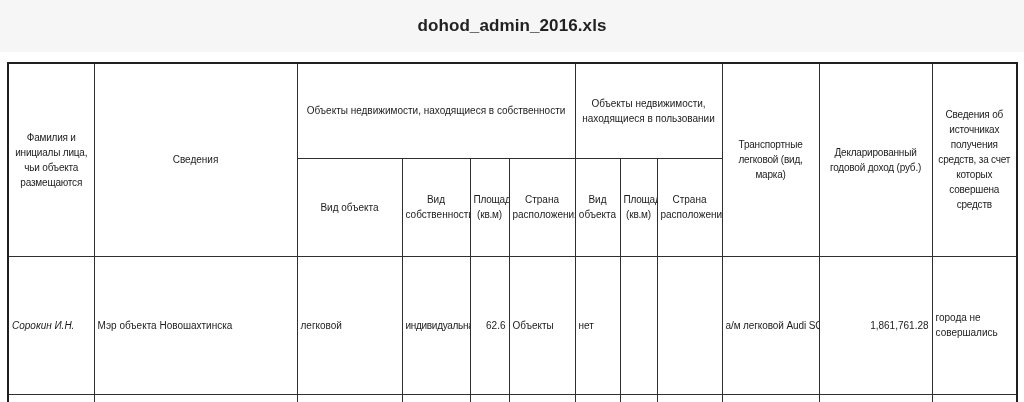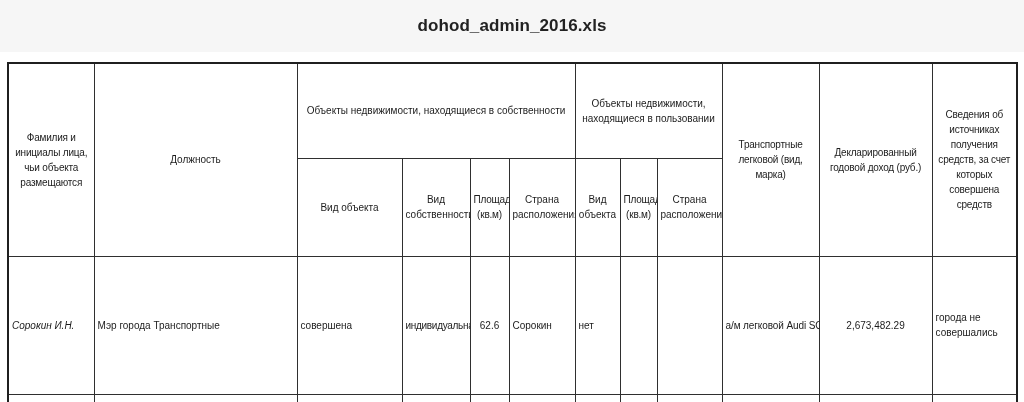--- a/index.html
+++ b/index.html
@@ -35,21 +35,21 @@
   }
   th.hdr { text-align:center; }
   tr.r-group { height:95px; }
   tr.r-sub   { height:98px; }
   tr.r-data  { height:138px;margin-top:48px; }
   tr.r-next  { height:40px; }
   .hdr-compact { font-size:9px; letter-spacing:-.2px; }
   .hdr-area    { font-size:8.5px; letter-spacing:-.2px; }
   td.cell { text-align:left; }
   td.cell-name { font-weight:700; font-style:italic; }
-  td.num { text-align:center; padding-right:2px; }
+  td.num { text-align:right; padding-right:2px; }
   td.fit { font-size:9px; letter-spacing:-.1px; white-space:nowrap; }
   td.fit-sm { font-size:9px; letter-spacing:-.3px; white-space:nowrap; }
 </style>
 </head>
 <body>
 
 <div class="topbar">
   <div class="doc-title">dohod_admin_2016.xls</div>
 </div>
 
@@ -65,48 +65,48 @@
       <col style="width:45px">
         <col style="width:37px">
         <col style="width:65px">
       <col style="width:97px">
         <col style="width:113px">
         <col style="width:85px">
     </colgroup>
     <tbody>
         <tr class="r-group">
       <th class="hdr hdr-compact" rowspan="2">Фамилия и инициалы лица, чьи объекта размещаются</th>
-      <th class="hdr" rowspan="2">Должность</th>
+      <th class="hdr" rowspan="2">Сведения</th>
       <th class="hdr" colspan="4">Объекты недвижимости, находящиеся в собственности</th>
       <th class="hdr" colspan="3">Объекты недвижимости, находящиеся в пользовании</th>
       <th class="hdr hdr-compact" rowspan="2">Транспортные легковой (вид, марка)</th>
       <th class="hdr hdr-compact" rowspan="2">Декларированный годовой доход (руб.)</th>
       <th class="hdr hdr-compact" rowspan="2">Сведения об источниках получения средств, за счет которых совершена средств</th>
     </tr>
     <tr class="r-sub">
       <th class="hdr">Вид объекта</th>
       <th class="hdr">Вид собственности</th>
       <th class="hdr hdr-area">Площадь (кв.м)</th>
       <th class="hdr">Страна расположения</th>
       <th class="hdr">Вид объекта</th>
       <th class="hdr hdr-area">Площадь (кв.м)</th>
       <th class="hdr">Страна расположения</th>
     </tr>
     <tr class="r-data">
       <td class="cell cell-name">Сорокин И.Н.</td>
-      <td class="cell">Мэр города Транспортные</td>
-      <td class="cell">совершена</td>
+      <td class="cell">Мэр объекта Новошахтинска</td>
+      <td class="cell">легковой</td>
       <td class="cell fit-sm">индивидуальная</td>
       <td class="num">62.6</td>
-      <td class="cell">Сорокин</td>
+      <td class="cell">Объекты</td>
       <td class="cell">нет</td>
       <td class="cell"></td>
       <td class="cell"></td>
       <td class="cell fit">а/м легковой Audi SQ5</td>
-      <td class="num">2,673,482.29</td>
+      <td class="num">1,861,761.28</td>
       <td class="cell">города не совершались</td>
     </tr>
     <tr class="r-next">
       <td></td>
           <td></td>
           <td></td>
       <td></td>
           <td></td>
           <td></td>
       <td></td>

